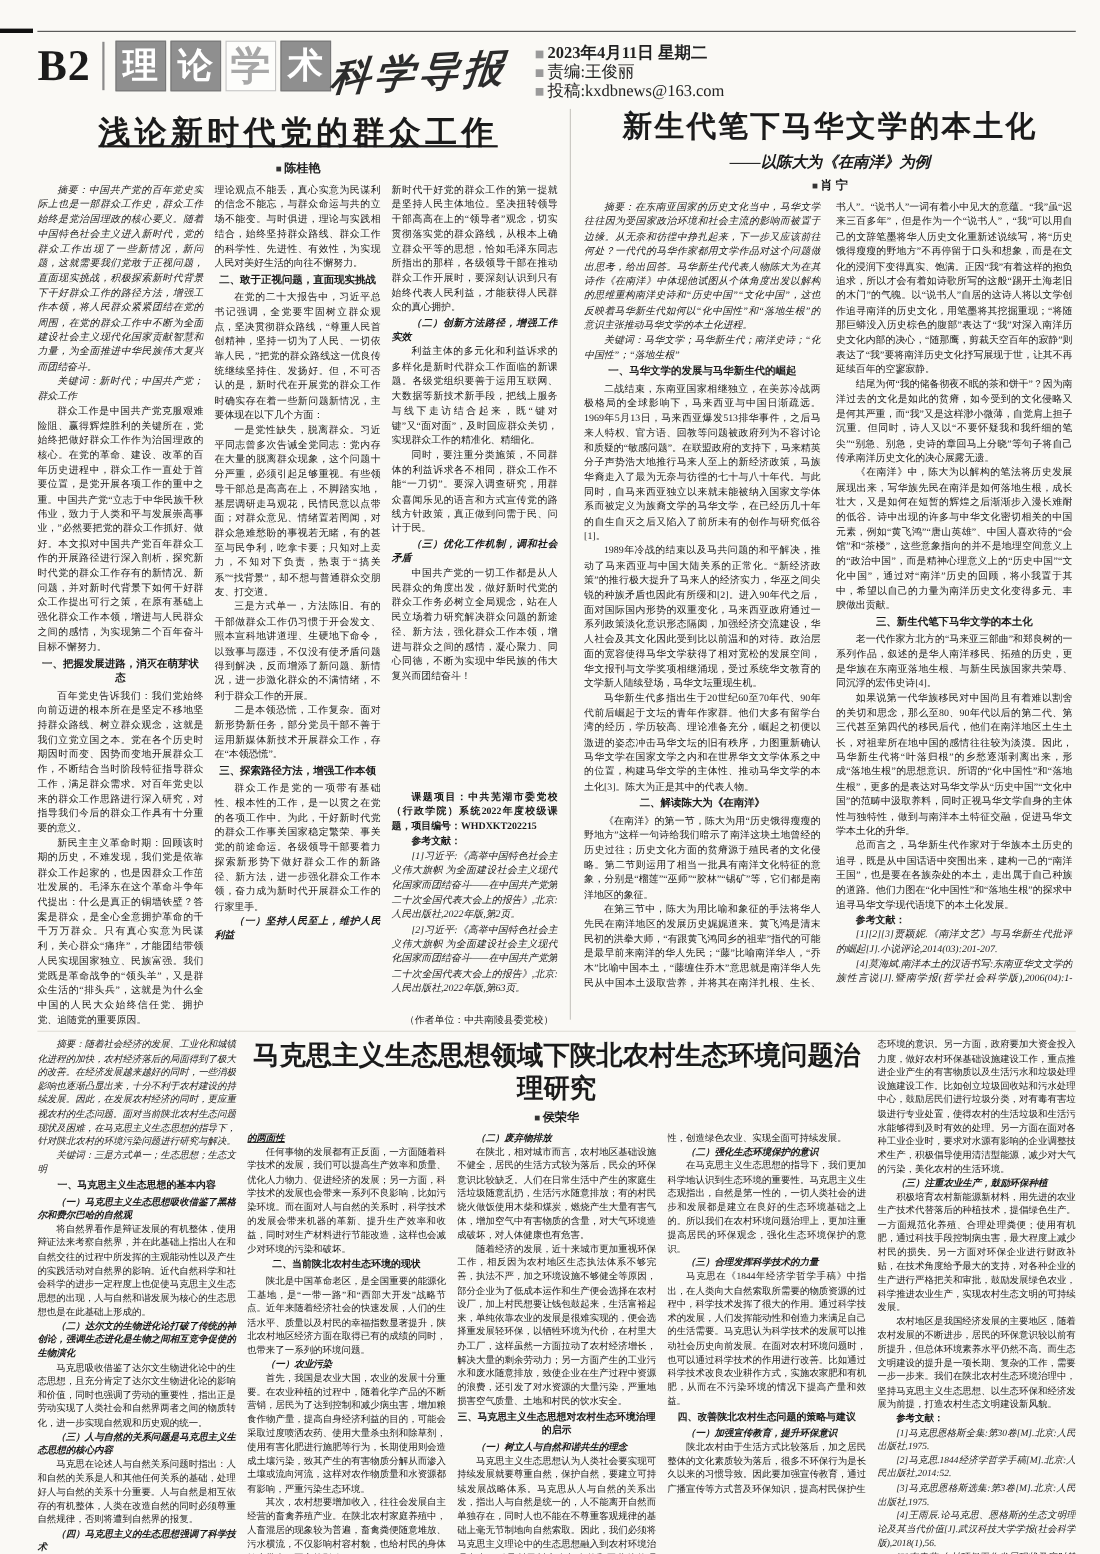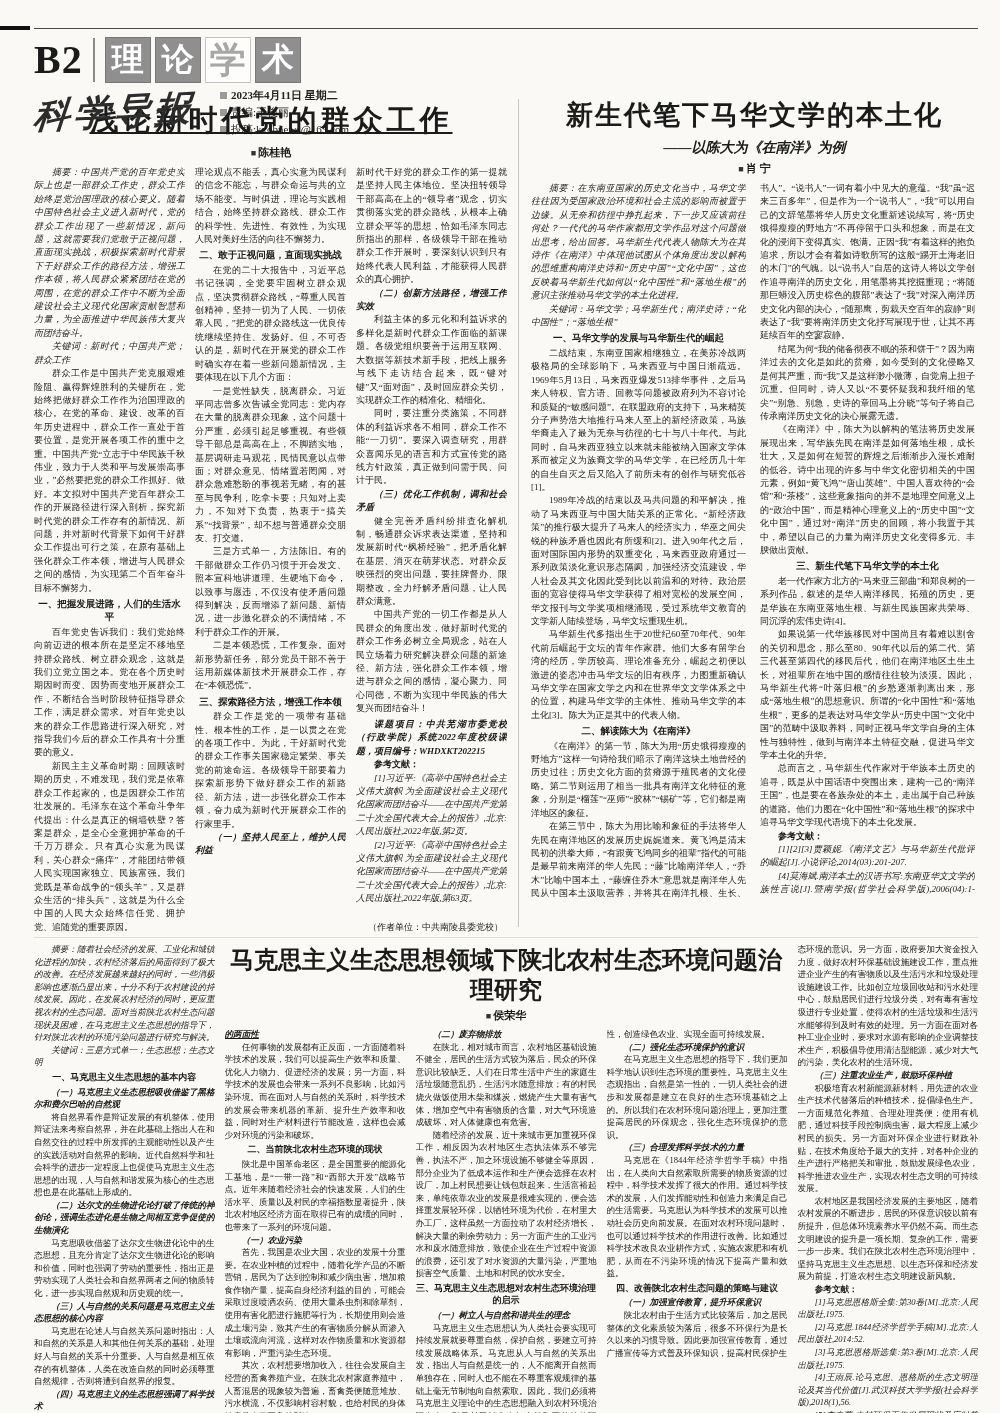--- a/index.html
+++ b/index.html
@@ -7,48 +7,48 @@
   body {
     width:1000px; height:1413px; background:#faf9f5; color:#1b1b1b;
     font-family:"Liberation Serif","DejaVu Serif",serif;
     position:relative; overflow:hidden;
   }
   .page { position:absolute; inset:0; padding:26px 22px 0 34px; }
   
   .top-rule { height:3px; border-bottom:1px solid #4a4a4a; position:relative; }
   .top-rule::before { content:""; position:absolute; left:-34px; bottom:-2px; width:30px; height:4px; background:#111; }
   
-  .hdr { display:flex; align-items:flex-start; justify-content:flex-start; padding:8px 0 6px 0; height:64px;flex-direction:column; }
+  .hdr { display:flex; align-items:flex-start; justify-content:flex-start; padding:8px 0 6px 0; height:64px; }
   .hdr-left { display:flex; align-items:center; gap:10px; }
   .page-code { font-size:40px; font-weight:700; font-family:"Liberation Serif",serif; letter-spacing:1px; line-height:1; }
   .code-sep { width:2px; height:44px; background:#8a8a8a; }
   .logo-boxes { display:flex; gap:4px; align-items:center; }
   .logo-box { width:46px; height:46px; background:#8f8f8f; color:#fff; display:flex; align-items:center; justify-content:center;
     font-size:32px; font-weight:700; font-family:"Liberation Sans",sans-serif; border:1px solid #777; }
   .logo-box.alt { background:#fdfdfb; color:#a7a7a7; border:1px solid #c4c4c4; font-size:36px; }
   .hdr-right { display:flex; align-items:center; gap:26px; padding-top:4px; }
   .masthead { font-size:36px; font-weight:700; font-style:italic; transform:skewX(-8deg) rotate(-3deg); color:#2c2c2c; letter-spacing:4px; }
-  .hdr-info { font-size:11px; line-height:17px; color:#222; min-width:150px; }
+  .hdr-info { font-size:15px; line-height:17px; color:#222; min-width:150px; }
   .hdr-info .line { display:flex; align-items:center; gap:4px; white-space:nowrap; }
   .sq { width:7px; height:7px; background:#9a9a9a; display:inline-block; flex:0 0 auto; }
   .hdr-info .line:first-child { font-weight:700; }
   
   .a-title { text-align:center; font-weight:700; }
   .a-author { text-align:center; font-size:11px; font-weight:700; margin:4px 0 6px 0; }
   .a-author::before { content:"■ "; color:#333; font-size:9px; }
   .cols { display:flex; }
   .col { overflow:hidden; text-align:justify; display:flex; flex-direction:column; }
   .blk { font-size:9px; line-height:13.4px; }
   .p, .abs, .kw, .note, .ref, .refh, .h3 { text-indent:2em; }
   .pc { text-indent:0; }
   .abs, .kw { font-weight:400; font-style:italic; }
   .h2 { font-family:"Liberation Sans","DejaVu Sans",sans-serif; font-weight:700; font-size:9.5px; text-align:center; text-indent:0; margin:2px 0; }
   .h3, .h3c { font-weight:700; font-style:italic; }
   .h3c { text-indent:0;text-decoration:underline; }
-  .note { font-weight:700; font-style:italic; }
+  .note { font-weight:700; }
   .refh { font-weight:700; }
   .ref { font-style:italic; }
   .unit { font-weight:400; text-align:right; padding-right:4px; margin-top:15px; }
   .push { margin-top:auto; }
   
   .top-section { display:flex; height:842px; margin-top:2px; }
   .art1 { width:484px; padding-right:10px; }
   .v-divider { width:1px; background:#c7c5bf; margin:4px 0 10px 0; }
   .art2 { flex:1; padding-left:12px; }
   .a1-title { font-size:29px; letter-spacing:4px; margin-top:6px;text-decoration:underline; }
@@ -109,21 +109,21 @@
   <div class="top-section">
 
     <div class="art1">
       <div class="a-title a1-title">浅论新时代党的群众工作</div>
       <div class="a-author">陈桂艳</div>
       <div class="cols a1-cols">
         <div class="col a1-col">
             <div class="blk abs">摘要：中国共产党的百年党史实际上也是一部群众工作史，群众工作始终是党治国理政的核心要义。随着中国特色社会主义进入新时代，党的群众工作出现了一些新情况，新问题，这就需要我们党敢于正视问题，直面现实挑战，积极探索新时代背景下干好群众工作的路径方法，增强工作本领，将人民群众紧紧团结在党的周围，在党的群众工作中不断为全面建设社会主义现代化国家贡献智慧和力量，为全面推进中华民族伟大复兴而团结奋斗。</div>
             <div class="blk kw">关键词：新时代；中国共产党；群众工作</div>
             <div class="blk p">群众工作是中国共产党克服艰难险阻、赢得辉煌胜利的关键所在，党始终把做好群众工作作为治国理政的核心。在党的革命、建设、改革的百年历史进程中，群众工作一直处于首要位置，是党开展各项工作的重中之重。中国共产党“立志于中华民族千秋伟业，致力于人类和平与发展崇高事业，”必然要把党的群众工作抓好、做好。本文拟对中国共产党百年群众工作的开展路径进行深入剖析，探究新时代党的群众工作存有的新情况、新问题，并对新时代背景下如何干好群众工作提出可行之策，在原有基础上强化群众工作本领，增进与人民群众之间的感情，为实现第二个百年奋斗目标不懈努力。</div>
-            <div class="blk h2">一、把握发展进路，人们的生活水平</div>
+            <div class="blk h2">一、把握发展进路，消灭在萌芽状态</div>
             <div class="blk p">百年党史告诉我们：我们党始终向前迈进的根本所在是坚定不移地坚持群众路线、树立群众观念，这就是我们立党立国之本。党在各个历史时期因时而变、因势而变地开展群众工作，不断结合当时阶段特征指导群众工作，满足群众需求。对百年党史以来的群众工作思路进行深入研究，对指导我们今后的群众工作具有十分重要的意义。</div>
             <div class="blk p">新民主主义革命时期：回顾该时期的历史，不难发现，我们党是依靠群众工作起家的，也是因群众工作茁壮发展的。毛泽东在这个革命斗争年代提出：什么是真正的铜墙铁壁？答案是群众，是全心全意拥护革命的千千万万群众。只有真心实意为民谋利，关心群众“痛痒”，才能团结带领人民实现国家独立、民族富强。我们党既是革命战争的“领头羊”，又是群众生活的“排头兵”，这就是为什么全中国的人民大众始终信任党、拥护党、追随党的重要原因。</div>
             <div class="blk p">社会主义革命和建设时期：新中国成立后党的主要任务转变成团结带领人民巩固新生政权、恢复和发展国民经济。党紧紧依靠广大人民群众完成了社会主义改造，确立了社会主义基本制度，为当代中国的一切发展进步奠定了根本政治前提和制度基础。</div>
           </div>
         <div class="col a1-col">
             <div class="blk pc">理论观点不能丢，真心实意为民谋利的信念不能忘，与群众命运与共的立场不能变。与时俱进，理论与实践相结合，始终坚持群众路线、群众工作的科学性、先进性、有效性，为实现人民对美好生活的向往不懈努力。</div>
             <div class="blk h2">二、敢于正视问题，直面现实挑战</div>
             <div class="blk p">在党的二十大报告中，习近平总书记强调，全党要牢固树立群众观点，坚决贯彻群众路线，“尊重人民首创精神，坚持一切为了人民、一切依靠人民，”把党的群众路线这一优良传统继续坚持住、发扬好。但，不可否认的是，新时代在开展党的群众工作时确实存在着一些新问题新情况，主要体现在以下几个方面：</div>
             <div class="blk p">一是党性缺失，脱离群众。习近平同志曾多次告诫全党同志：党内存在大量的脱离群众现象，这个问题十分严重，必须引起足够重视。有些领导干部总是高高在上，不脚踏实地，基层调研走马观花，民情民意以点带面；对群众意见、情绪置若罔闻，对群众急难愁盼的事视若无睹，有的甚至与民争利，吃拿卡要；只知对上卖力，不知对下负责，热衷于“搞关系”“找背景”，却不想与普通群众交朋友、打交道。</div>
             <div class="blk p">三是方式单一，方法陈旧。有的干部做群众工作仍习惯于开会发文、照本宣科地讲道理、生硬地下命令，以致事与愿违，不仅没有使矛盾问题得到解决，反而增添了新问题、新情况，进一步激化群众的不满情绪，不利于群众工作的开展。</div>
@@ -131,21 +131,20 @@
             <div class="blk h2">三、探索路径方法，增强工作本领</div>
             <div class="blk p">群众工作是党的一项带有基础性、根本性的工作，是一以贯之在党的各项工作中。为此，干好新时代党的群众工作事关国家稳定繁荣、事关党的前途命运。各级领导干部要着力探索新形势下做好群众工作的新路径、新方法，进一步强化群众工作本领，奋力成为新时代开展群众工作的行家里手。</div>
             <div class="blk h3">（一）坚持人民至上，维护人民利益</div>
           </div>
         <div class="col a1-col">
             <div class="blk pc">新时代干好党的群众工作的第一提就是坚持人民主体地位。坚决扭转领导干部高高在上的“领导者”观念，切实贯彻落实党的群众路线，从根本上确立群众平等的思想，恰如毛泽东同志所指出的那样，各级领导干部在推动群众工作开展时，要深刻认识到只有始终代表人民利益，才能获得人民群众的真心拥护。</div>
             <div class="blk h3">（二）创新方法路径，增强工作实效</div>
             <div class="blk p">利益主体的多元化和利益诉求的多样化是新时代群众工作面临的新课题。各级党组织要善于运用互联网、大数据等新技术新手段，把线上服务与线下走访结合起来，既“键对键”又“面对面”，及时回应群众关切，实现群众工作的精准化、精细化。</div>
             <div class="blk p">同时，要注重分类施策，不同群体的利益诉求各不相同，群众工作不能“一刀切”。要深入调查研究，用群众喜闻乐见的语言和方式宣传党的路线方针政策，真正做到问需于民、问计于民。</div>
             <div class="blk h3">（三）优化工作机制，调和社会矛盾</div>
-            <div class="blk p">健全完善矛盾纠纷排查化解机制，畅通群众诉求表达渠道，坚持和发展新时代“枫桥经验”，把矛盾化解在基层、消灭在萌芽状态。对群众反映强烈的突出问题，要挂牌督办、限期整改，全力纾解矛盾问题，让人民群众满意。</div>
             <div class="blk p">中国共产党的一切工作都是从人民群众的角度出发，做好新时代党的群众工作务必树立全局观念，站在人民立场着力研究解决群众问题的新途径、新方法，强化群众工作本领，增进与群众之间的感情，凝心聚力、同心同德，不断为实现中华民族的伟大复兴而团结奋斗！</div>
             <div class="blk note push">课题项目：中共芜湖市委党校（行政学院）系统2022年度校级课题，项目编号：WHDXKT202215</div>
             <div class="blk refh">参考文献：</div>
             <div class="blk ref">[1]习近平:《高举中国特色社会主义伟大旗帜 为全面建设社会主义现代化国家而团结奋斗——在中国共产党第二十次全国代表大会上的报告》,北京:人民出版社,2022年版,第2页。</div>
             <div class="blk ref">[2]习近平:《高举中国特色社会主义伟大旗帜 为全面建设社会主义现代化国家而团结奋斗——在中国共产党第二十次全国代表大会上的报告》,北京:人民出版社,2022年版,第63页。</div>
             <div class="blk unit">（作者单位：中共南陵县委党校）</div>
           </div>
       </div>
     </div>
 

